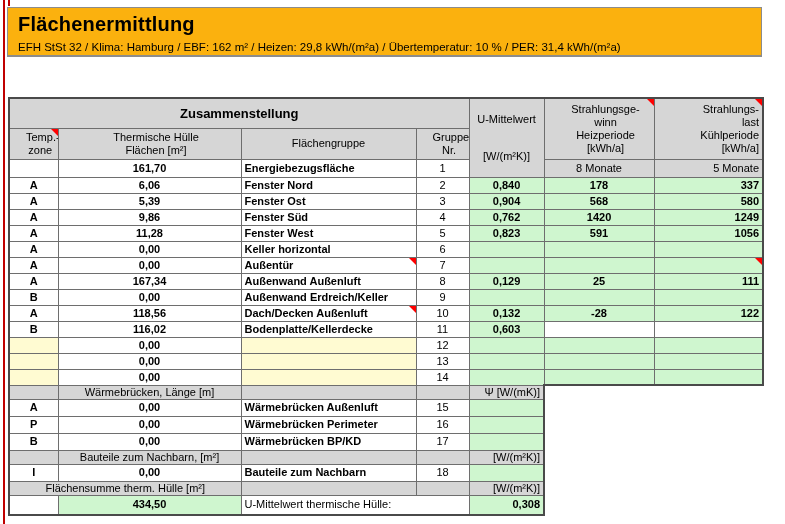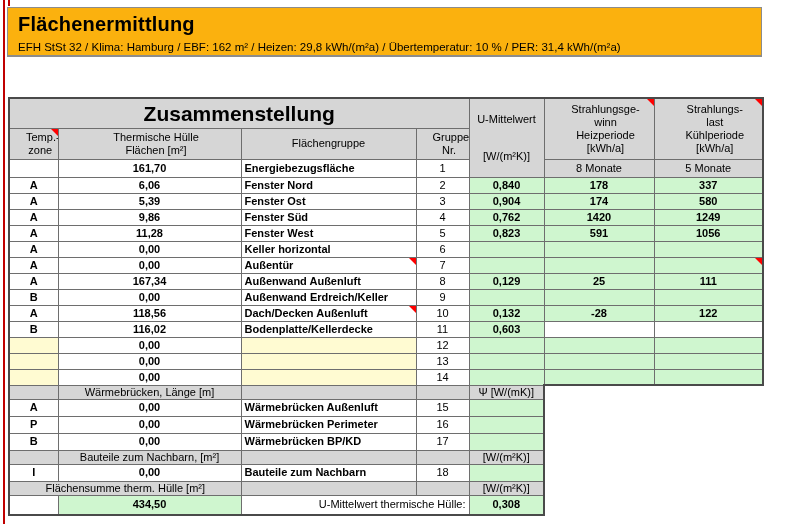--- a/index.html
+++ b/index.html
@@ -25,36 +25,36 @@
   td{
     border:1px solid #6e6e6e;font-size:11px;padding:0 3px;vertical-align:middle;
     overflow:hidden;line-height:13px;box-sizing:border-box;
   }
   .gray{background:#d6d6d6;}
   .green{background:#cff6cf;}
   .yellow{background:#fffbd2;}
   .white{background:#fff;}
   .b{font-weight:bold;}
   .c{text-align:center;}
-  .ra{text-align:right;}
+  .ra{text-align:left;}
   .pre{white-space:pre-line;padding-left:16px;}
   .rel{position:relative;}
-  .big{font-size:21px;font-weight:bold;}
+  .big{font-size:13px;font-weight:bold;}
   .uhead div:first-child{margin-bottom:24px;}
   
   .cm{
     position:absolute;top:0;right:0;width:0;height:0;border-style:solid;
     border-width:0 7px 7px 0;border-color:transparent #ff0000 transparent transparent;
   }
   
   .ghost{border:none;background:#fff;}
   
   .bt{border-top:2px solid #4a4a4a;}
   .bl{border-left:2px solid #4a4a4a;}
-  .br{border-right:2px solid #4a4a4a;}
+  .br{border-right:2px solid #4a4a4a;text-align:right;}
   .bb{border-bottom:2px solid #4a4a4a;}
 </style>
 </head>
 <body>
 
 <div class="redline"></div>
 <div class="redtick"></div>
 
 <div class="banner">
   <div class="title">Flächenermittlung</div>
@@ -117,21 +117,21 @@
           <td class="green c b">0,840</td>
           <td class="green c b">178</td>
           <td class="green c b br">337</td>
         </tr>
   <tr style="height:16px">
           <td class="white c b bl">A</td>
           <td class="white c b">5,39</td>
           <td class="white b">Fenster Ost</td>
           <td class="white c">3</td>
           <td class="green c b">0,904</td>
-          <td class="green c b">174</td>
+          <td class="green c b">568</td>
           <td class="green c b br">580</td>
         </tr>
   <tr style="height:16px">
           <td class="white c b bl">A</td>
           <td class="white c b">9,86</td>
           <td class="white b">Fenster Süd</td>
           <td class="white c">4</td>
           <td class="green c b">0,762</td>
           <td class="green c b">1420</td>
           <td class="green c b br">1249</td>

